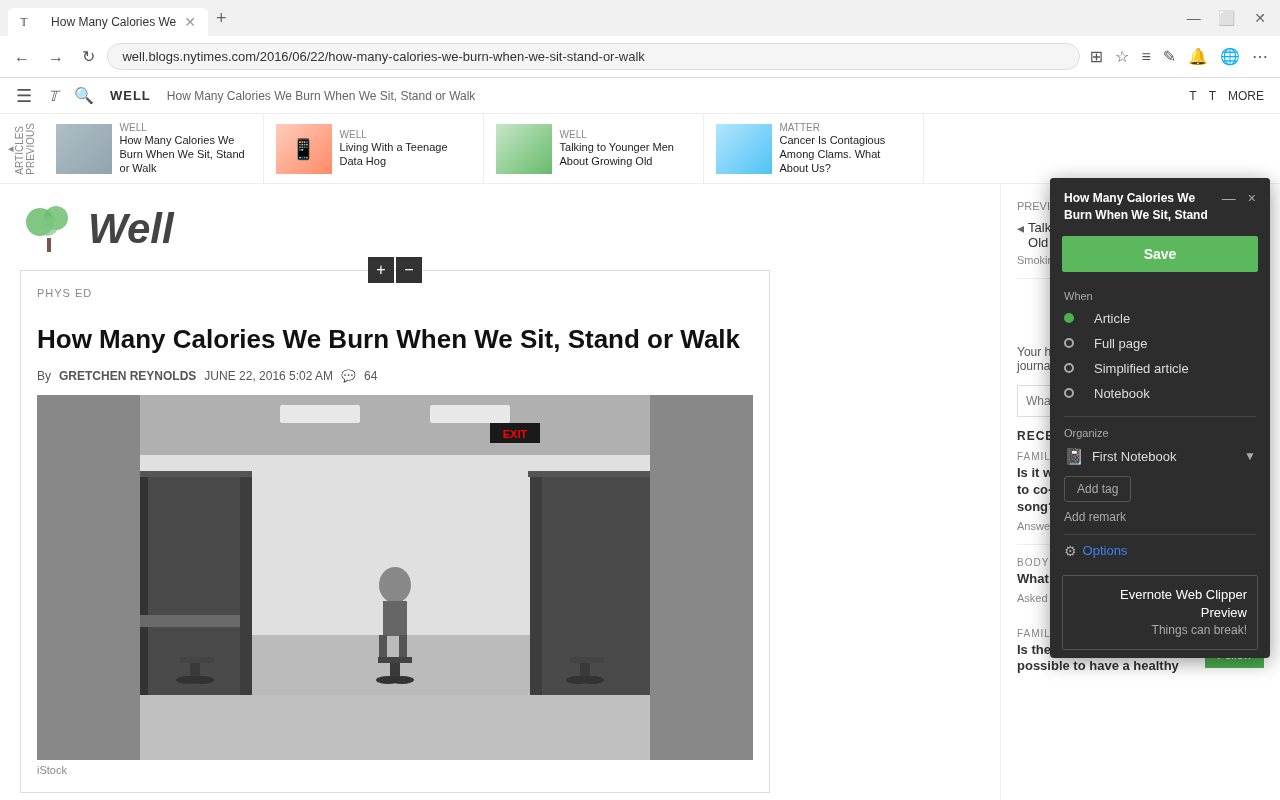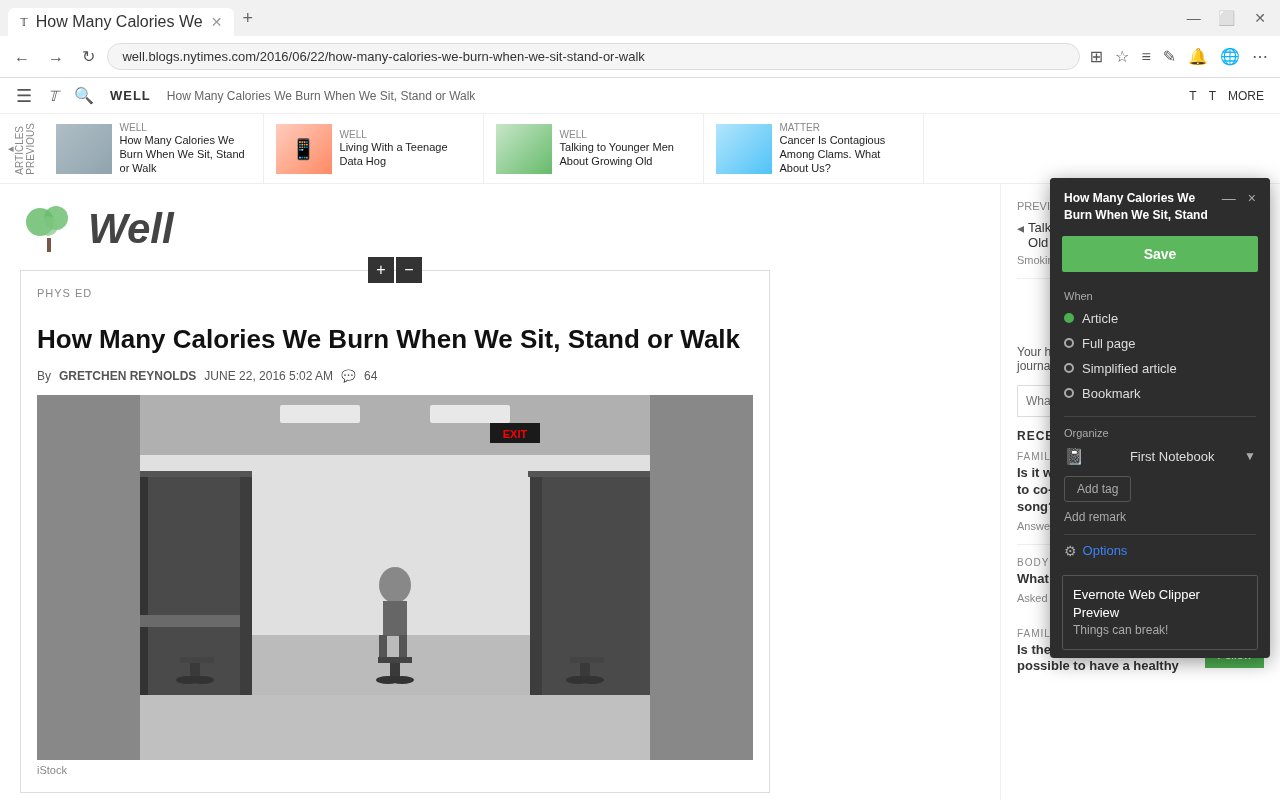--- a/index.html
+++ b/index.html
@@ -27,21 +27,21 @@
       padding: 6px 12px;
       display: flex;
       align-items: center;
       gap: 8px;
       font-size: 12px;
       color: #333;
       height: 28px;
       min-width: 200px;
     }
     .tab-favicon { font-size: 11px; }
-    .tab-title { font-size: 16px; flex: 1; }
+    .tab-title { font-size: 12px; flex: 1; text-align: right; }
     .tab-close { color: #999; font-size: 14px; cursor: pointer; }
     .tab-new { background: none; border: none; font-size: 18px; color: #666; padding: 4px 8px; cursor: pointer; align-self: center; }
     .window-controls { margin-left: auto; display: flex; gap: 6px; align-items: center; }
     .win-btn-flat { background: none; border: none; font-size: 14px; color: #666; cursor: pointer; padding: 2px 6px; }
 
     .address-bar {
       background: white;
       height: 42px;
       display: flex;
       align-items: center;
@@ -348,21 +348,21 @@
       padding: 6px 14px 4px;
       font-size: 11px;
       color: #aaa;
     }
     .evernote-clip-options {
       padding: 0 14px 10px;
     }
     .clip-option {
       display: flex;
       align-items: center;
-      gap: 8px;
+      gap: 20px;
       padding: 5px 0;
       color: #ddd;
       font-size: 13px;
       cursor: pointer;
     }
     .clip-radio {
       width: 10px;
       height: 10px;
       border-radius: 50%;
       border: 2px solid #aaa;
@@ -374,21 +374,21 @@
     .evernote-divider { height: 1px; background: #444; margin: 0 14px; }
     .organize-section { padding: 10px 14px; }
     .organize-label { font-size: 11px; color: #aaa; margin-bottom: 8px; }
     .notebook-row {
       display: flex;
       align-items: center;
       gap: 8px;
       margin-bottom: 10px;
     }
     .notebook-icon { font-size: 16px; color: #aaa; }
-    .notebook-name { font-size: 13px; color: #ddd; flex: 1; margin-left: 38px; }
+    .notebook-name { font-size: 13px; color: #ddd; flex: 1; }
     .notebook-chevron { color: #aaa; font-size: 12px; }
     .add-tag-btn {
       border: 1px solid #555;
       background: none;
       color: #aaa;
       padding: 5px 12px;
       font-size: 12px;
       border-radius: 3px;
       cursor: pointer;
       margin-bottom: 8px;
@@ -402,21 +402,21 @@
     }
     .options-gear { color: #aaa; font-size: 14px; }
     .options-label { font-size: 13px; color: #3b82f6; }
     .preview-box {
       margin: 8px 12px;
       border: 1px solid #555;
       padding: 10px;
       border-radius: 2px;
       font-size: 12px;
       color: #aaa;
-      text-align: left;
+      text-align: right;
       line-height: 1.4;
     }
     .preview-main { color: white; font-size: 13px; }
 
     
     .page-area::-webkit-scrollbar { width: 8px; }
     .page-area::-webkit-scrollbar-thumb { background: #ccc; }
 
     .related-thumb-1 {
       background: linear-gradient(135deg, #b0bec5, #90a4ae);
@@ -692,21 +692,21 @@
         <div class="clip-option">
           <div class="clip-radio"></div>
           <span>Full page</span>
         </div>
         <div class="clip-option">
           <div class="clip-radio"></div>
           <span>Simplified article</span>
         </div>
         <div class="clip-option">
           <div class="clip-radio"></div>
-          <span>Bookmark</span>
+          <span>Notebook</span>
         </div>
       </div>
 
       <div class="evernote-divider"></div>
 
       <div class="organize-section">
         <div class="organize-label">Organize</div>
         <div class="notebook-row">
           <span class="notebook-icon">📓</span>
           <span class="notebook-name">First Notebook</span>

